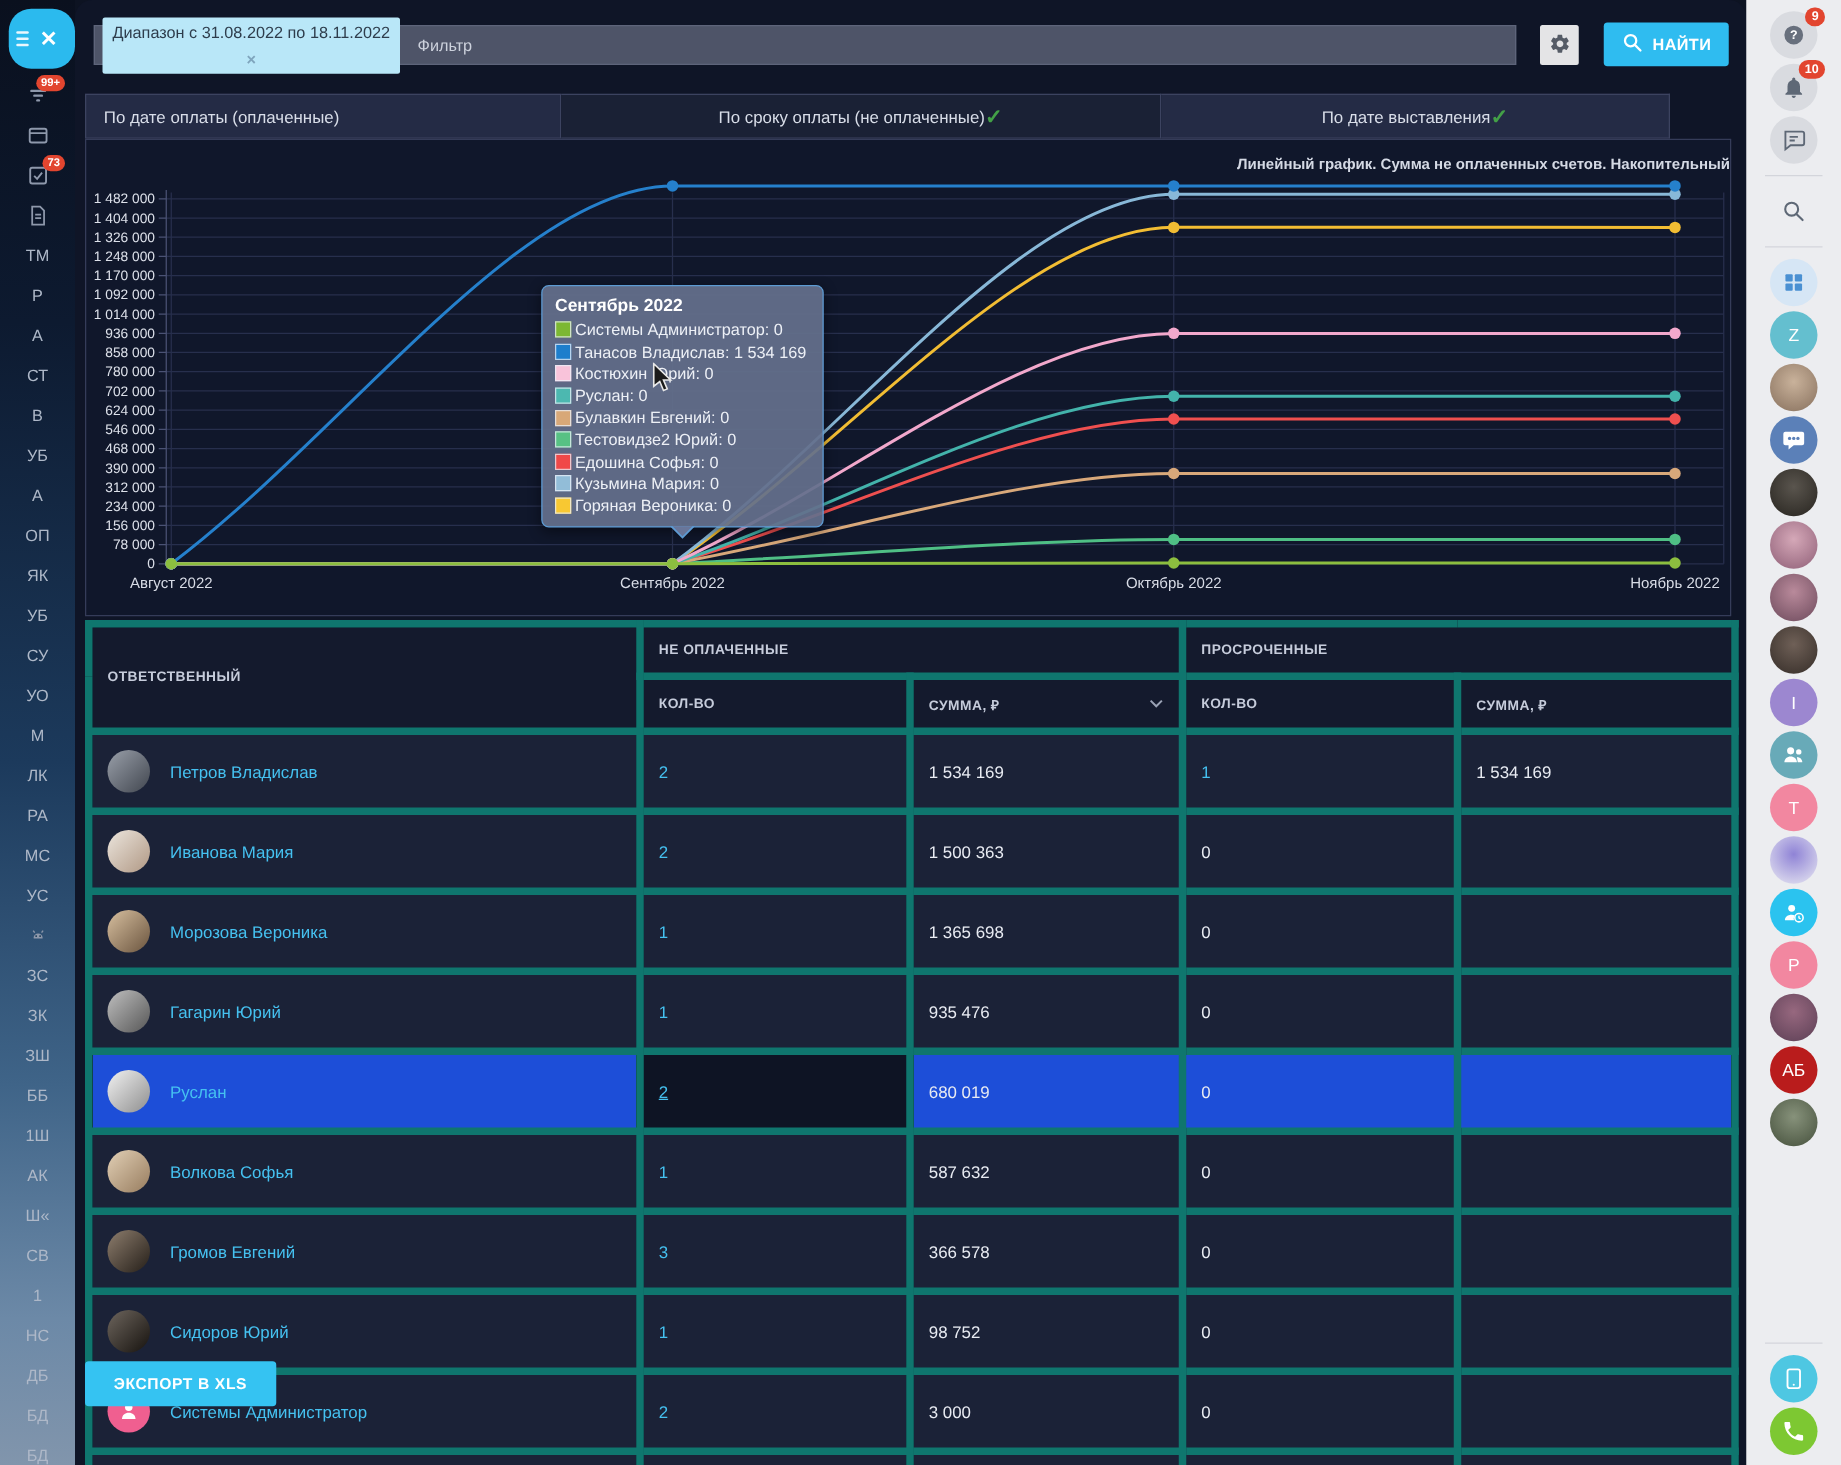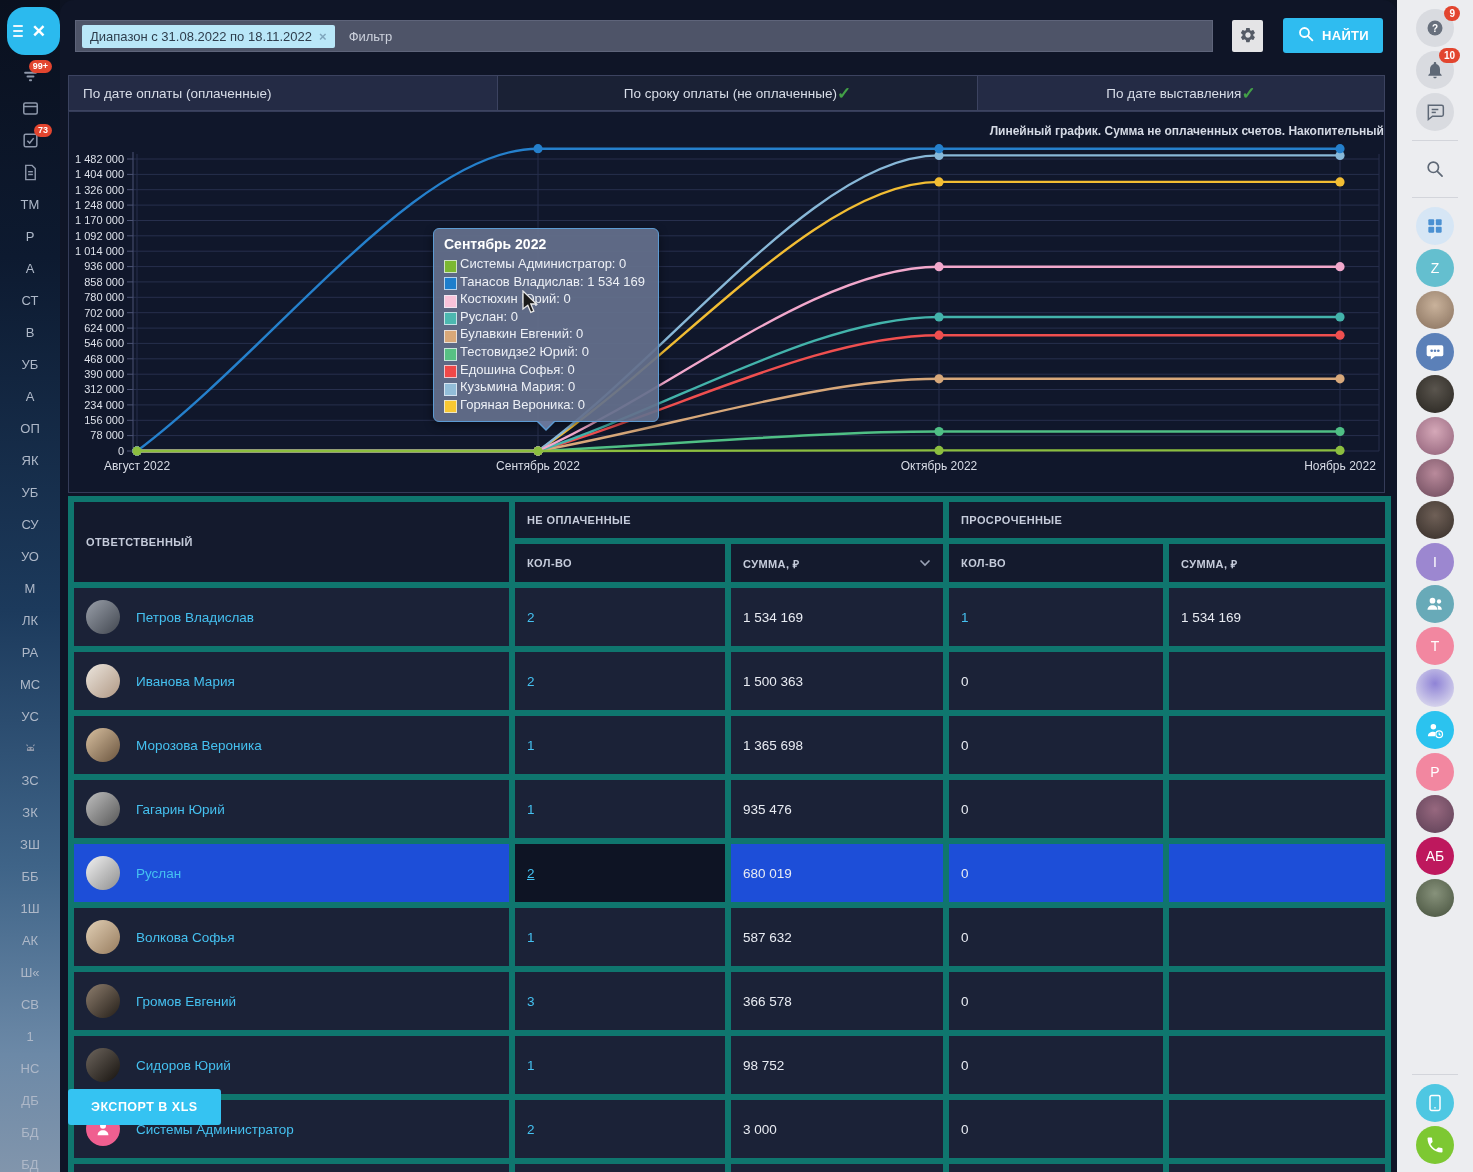--- a/index.html
+++ b/index.html
@@ -22,21 +22,21 @@
   .ls-icon{color:#8e98ab;display:flex;}
   .ls-icon svg{width:19px;height:19px;}
   .badge{position:absolute;top:0px;right:8px;background:#e2452f;color:#fff;font-size:9px;font-weight:bold;
     border-radius:8px;padding:1px 4px;line-height:1.2;}
   
   .main{position:absolute;left:60px;top:0;width:1337px;height:1172px;background:#0f1527;
     border-radius:14px 14px 0 0;z-index:2;}
   .filter-input{position:absolute;left:15px;top:20px;width:1138px;height:32px;background:#4e5468;
     border:1px solid #5e647a;box-sizing:border-box;display:flex;align-items:center;padding:0 6px;cursor:text;}
   .ftag{background:#b9e7f8;color:#2e3d4c;font-size:13px;padding:4px 8px;border-radius:2px;
-    display:inline-flex;align-items:center;gap:7px;white-space:nowrap;cursor:default;}
+    display:inline-flex;align-items:center;gap:7px;white-space:nowrap;cursor:default;flex-direction:column;}
   .ftag-x{color:#7fa5bd;font-size:13px;font-weight:bold;cursor:pointer;}
   .fph{color:#ccd1dc;font-size:13px;margin-left:14px;}
   .gear-btn{position:absolute;left:1172px;top:20px;width:31px;height:32px;background:#e4e4e6;border:none;
     border-radius:2px;display:flex;align-items:center;justify-content:center;cursor:pointer;color:#555b66;}
   .gear-btn svg{width:20px;height:20px;}
   .find-btn{position:absolute;left:1223px;top:18px;width:100px;height:35px;background:#2fbcf0;border:none;
     border-radius:3px;display:flex;align-items:center;justify-content:center;gap:7px;cursor:pointer;
     color:#fff;font-family:"Liberation Sans",sans-serif;font-size:13px;font-weight:bold;letter-spacing:.3px;}
   .find-btn svg{width:15px;height:15px;}
   
@@ -49,21 +49,21 @@
   .tab .check{color:#43a047;font-size:17px;font-weight:bold;}
   
   .chart-panel{position:absolute;left:8px;top:111px;width:1317px;height:382px;background:#10172b;
     border:1px solid #353c59;box-sizing:border-box;}
   .chart-title{position:absolute;left:0;top:12px;width:100%;text-align:right;color:#d4d9e4;
     font-size:12px;font-weight:bold;}
   .chart-svg{position:absolute;left:0;top:0;}
   .tooltip{position:absolute;left:364px;top:116px;width:204px;background:rgba(100,112,140,.93);
     border:1px solid #5d9bd3;border-radius:6px;padding:7px 10px 8px 10px;box-shadow:0 3px 10px rgba(0,0,0,.45);}
   .tt-title{color:#fff;font-size:14px;font-weight:bold;margin-bottom:3px;}
-  .tt-row{display:flex;align-items:flex-end;gap:3px;color:#edf0f6;font-size:13px;line-height:17.6px;white-space:nowrap;}
+  .tt-row{display:flex;align-items:center;gap:3px;color:#edf0f6;font-size:13px;line-height:17.6px;white-space:nowrap;}
   .tt-sw{width:13px;height:13px;border:1px solid rgba(235,240,248,.75);box-sizing:border-box;flex:0 0 13px;}
   .tt-arrow-b{position:absolute;bottom:-10px;left:50%;margin-left:-10px;width:0;height:0;
     border-left:10px solid transparent;border-right:10px solid transparent;border-top:10px solid #5d9bd3;}
   .tt-arrow-i{position:absolute;bottom:-8px;left:50%;margin-left:-8px;width:0;height:0;
     border-left:8px solid transparent;border-right:8px solid transparent;border-top:8px solid #69769a;}
   .cursor{position:absolute;left:452px;top:178px;pointer-events:none;}
   
   .table-wrap{position:absolute;left:8px;top:496px;}
   table{border-collapse:collapse;width:1317px;table-layout:fixed;}
   th,td{border:6px solid #0f766e;overflow:hidden;white-space:nowrap;box-sizing:border-box;}
@@ -266,21 +266,21 @@
   </button>
   <button class="find-btn">
     <span><svg viewBox="0 0 24 24" fill="none" stroke="#ffffff" stroke-width="2.4" style="width: 18px; height: 18px;">
           <circle cx="10" cy="10" r="6"></circle>
           <line x1="14.8" y1="14.8" x2="20.5" y2="20.5" stroke-linecap="round"></line>
         </svg></span>
     <span>НАЙТИ</span>
   </button>
 
   <div class="tabs">
-      <div class="tab" style="width: 430px;">
+      <div class="tab" style="width: 381px;">
         <span class="tab-label">По дате оплаты (оплаченные)</span>
       </div>
       <div class="tab active" style="width: 480px;">
         <span class="tab-label">По сроку оплаты (не оплаченные)</span>
         <span class="check">✓</span>
       </div>
       <div class="tab" style="width: 407px;">
         <span class="tab-label">По дате выставления</span>
         <span class="check">✓</span>
       </div>
@@ -703,21 +703,21 @@
           <path d="M3.5 19.5c0-3.2 2.8-5.3 6.5-5.3 1.1 0 2.1.2 3 .6-.6.8-1 1.8-1 2.9 0 .6.1 1.2.4 1.8z"></path>
           <circle cx="17" cy="17" r="4" fill="none" stroke="currentColor" stroke-width="1.5"></circle>
           <path d="M17 15v2.2l1.6 1" fill="none" stroke="currentColor" stroke-width="1.3"></path>
         </svg>
       </span>
     </div>
     <div class="rs-item rs-letter" style="background: rgb(242, 135, 160);">
       <span>P</span>
     </div>
     <div class="rs-item" style="background: radial-gradient(circle at 50% 38%, rgb(151, 104, 127), rgb(92, 63, 85)); filter: blur(0.4px);"></div>
-    <div class="rs-item rs-letter" style="background: #be185d;">
+    <div class="rs-item rs-letter" style="background: #b91c1c;">
       <span>АБ</span>
     </div>
     <div class="rs-item" style="background: radial-gradient(circle at 50% 38%, rgb(135, 146, 123), rgb(69, 80, 60)); filter: blur(0.4px);"></div>
     <div class="rs-spacer"></div>
     <div class="rs-divider"></div>
     <div class="rs-item" style="background: rgb(78, 199, 226); color: rgb(255, 255, 255);">
       <span style="display: flex;">
         <svg viewBox="0 0 24 24" fill="none" stroke="currentColor" stroke-width="1.8">
           <rect x="6" y="3" width="12" height="18" rx="2"></rect>
           <circle cx="12" cy="17.8" r="1" fill="currentColor" stroke="none"></circle>

